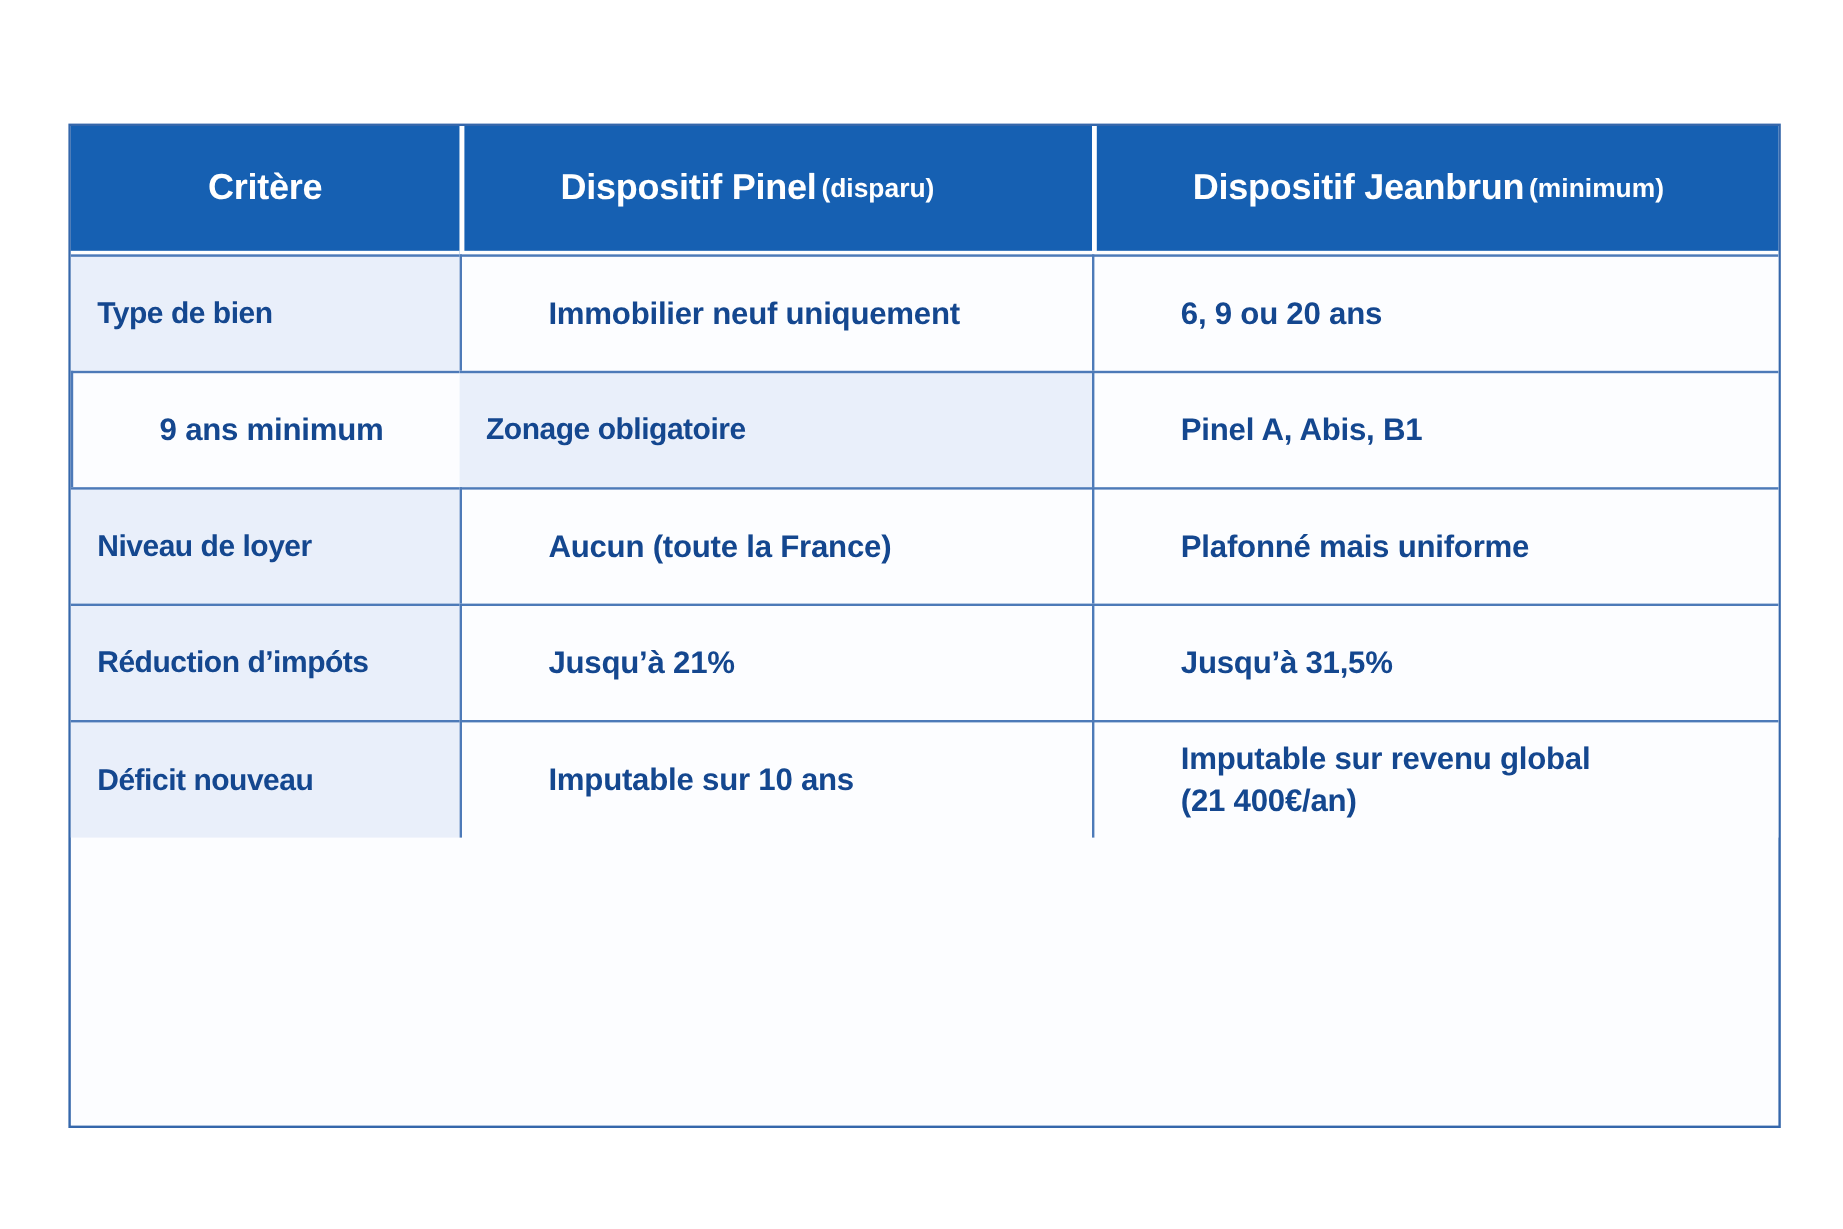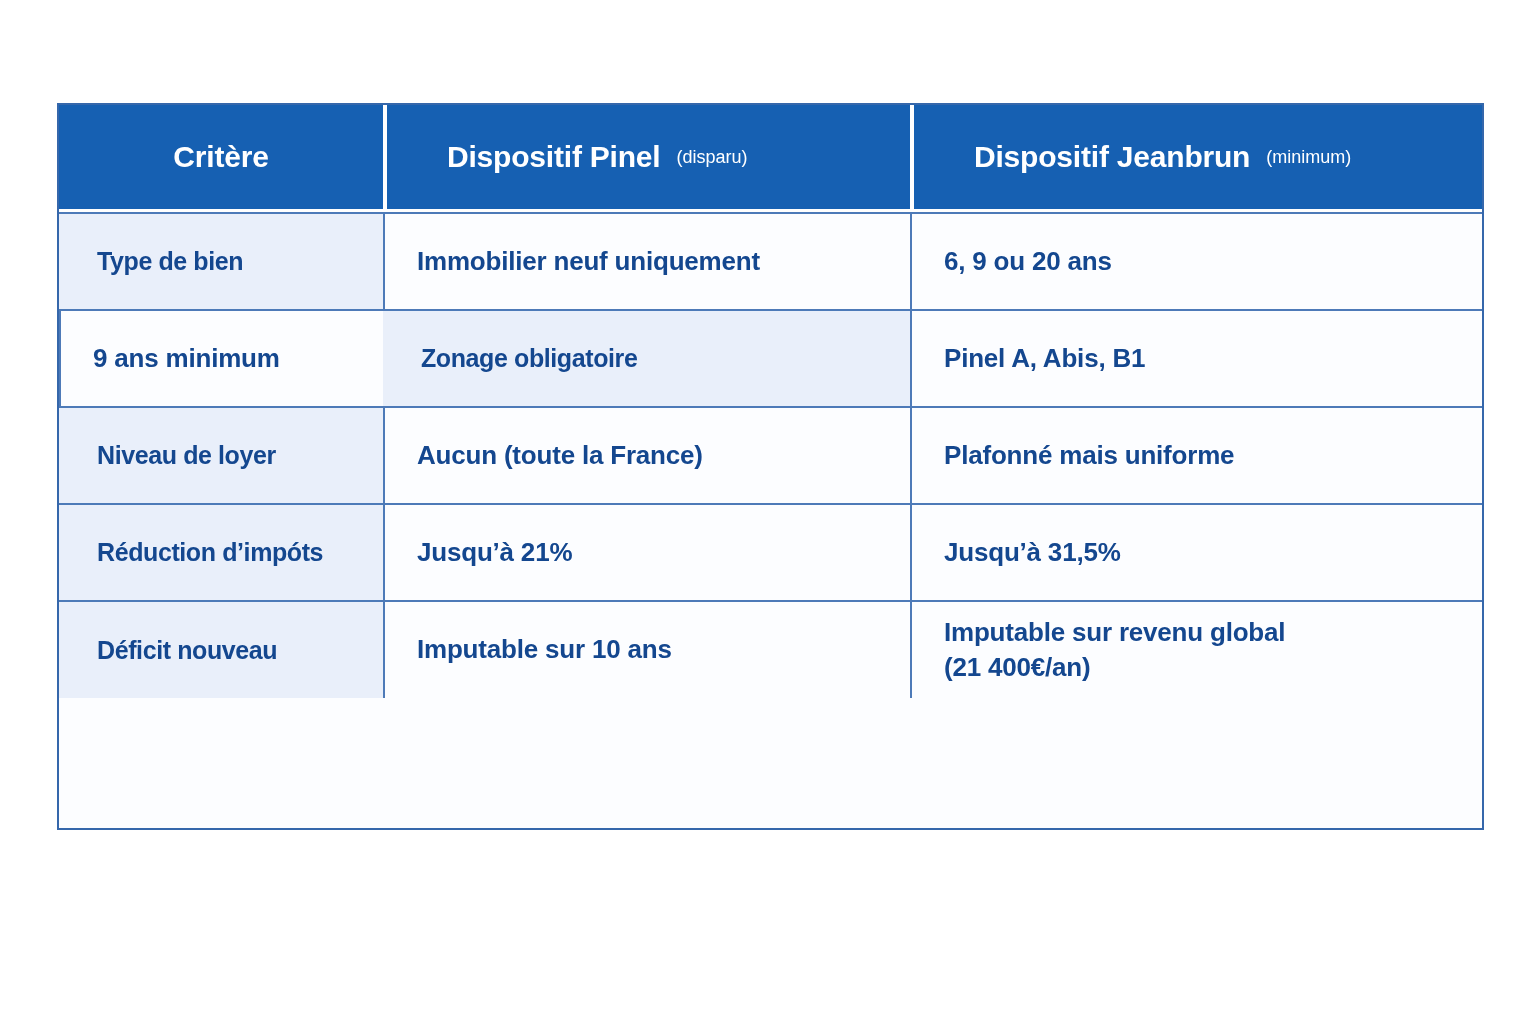--- a/index.html
+++ b/index.html
@@ -18,66 +18,66 @@
     background:var(--page-bg);
     font-family:"Liberation Sans", sans-serif;
     position:relative;
     overflow:hidden;
   }
   .table{
     position:absolute;
     left:57px;
     top:103px;
     width:1427px;
-    height:727px;
+    height:837px;
     display:grid;
     grid-template-columns:324px 527px 572px;
     grid-template-rows:107px 97px 97px 97px 97px 98px 130px;
     border:2px solid var(--outer);
     background:var(--cell-bg);
   }
   .h{
     background:var(--header-bg);
     color:var(--header-text);
     display:flex;
     align-items:center;
     font-weight:bold;
     font-size:30px;
     letter-spacing:-0.2px;
     border-bottom:3px solid #fff;
   }
   .h.c1{justify-content:center;}
-  .h.c2,.h.c3{padding-left:60px;border-left:4px solid #fff;}
+  .h.c2,.h.c3{padding-left:80px;border-left:4px solid #fff;}
   .h .sub{
-    font-weight:400;
-    font-size:18px;
-    margin-left:16px;
+    font-weight:700;
+    font-size:22px;
+    margin-left:4px;
     letter-spacing:0;
   }
   .h .sub:empty{display:none;}
   .c{
     display:flex;
     align-items:center;
     font-weight:bold;
     color:var(--text);
     background:var(--cell-bg);
     border-top:2px solid var(--line);
     letter-spacing:-0.2px;
   }
   .c.label{
     background:var(--label-bg);
     font-size:25px;
-    padding-left:38px;
+    padding-left:22px;
     padding-right:6px;
     white-space:nowrap;
     letter-spacing:-0.4px;
   }
   .c.v{
     font-size:26px;
-    padding-left:32px;
+    padding-left:72px;
     padding-right:12px;
     white-space:pre-line;
     line-height:1.35;
   }
   .c.col2,.c.col3{border-left:2px solid var(--line);}
 </style>
 </head>
 <body>
 
 <div class="table">

